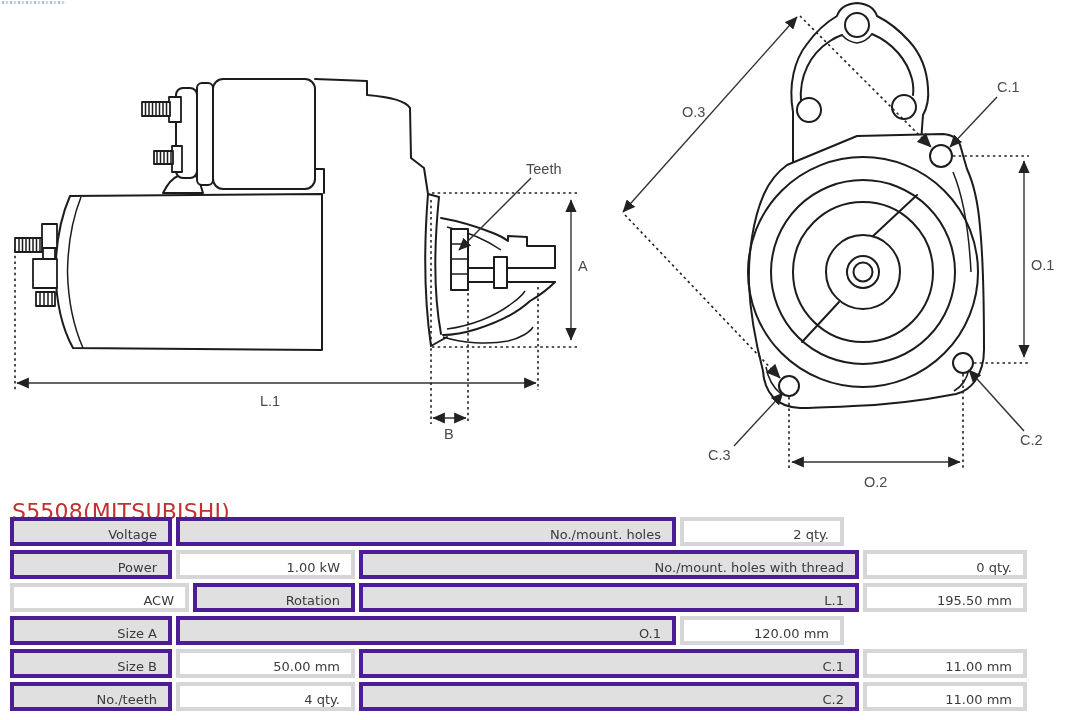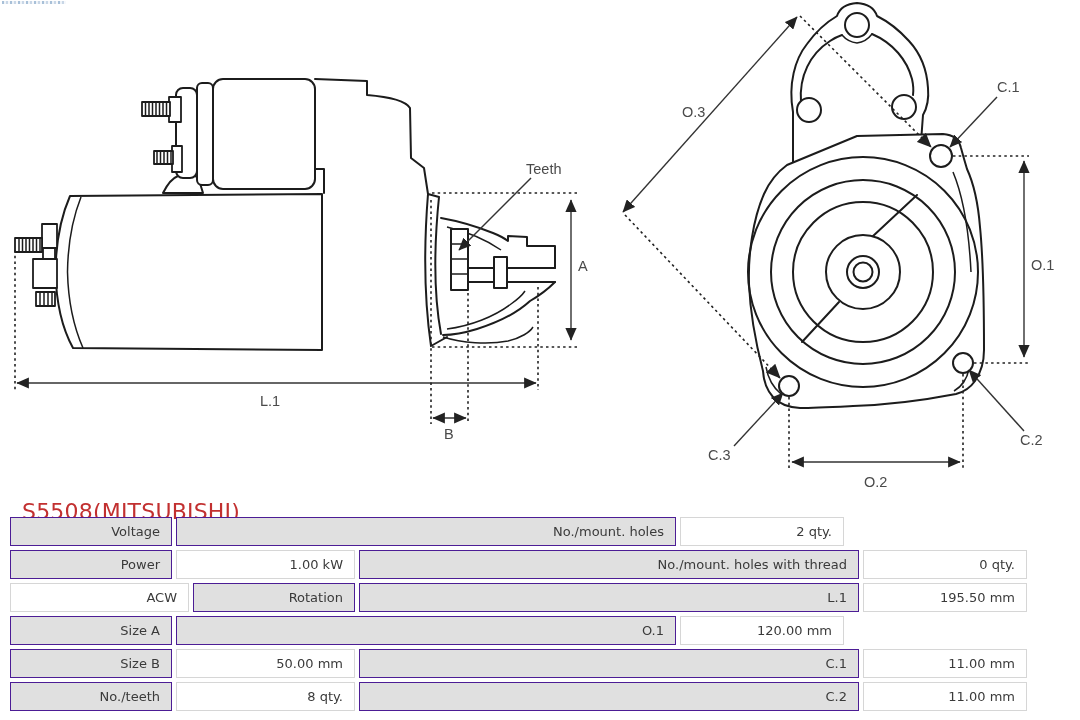--- a/index.html
+++ b/index.html
@@ -6,27 +6,27 @@
   body{
     width:1080px;height:720px;background:#fff;position:relative;overflow:hidden;
     font-family:"DejaVu Sans",sans-serif;
   }
   .logo-strip{
     position:absolute;left:2px;top:1px;width:64px;height:3px;
     background:repeating-linear-gradient(90deg,#a8c0d8 0 2px,#eef3f8 2px 4px,#c8d6e6 4px 6px,#f6f8fb 6px 8px);
   }
   #title{
     position:absolute;left:12px;top:484px;font-size:22px;line-height:26px;
-    letter-spacing:.2px;color:#c23030;font-weight:400;margin-left:10px;
+    letter-spacing:.2px;color:#c23030;font-weight:400;
   }
   .spec-table{position:absolute;left:10px;top:517px;width:1057px}
   .spec-row{display:flex;gap:4px;margin-bottom:4px}
   .cell{
     box-sizing:border-box;height:29px;line-height:27px;font-size:13px;color:#3a3a3a;
-    text-align:right;padding-right:11px;border:1px solid #4c1d95;overflow:hidden;white-space:nowrap;
+    text-align:right;padding-right:11px;border:4px solid #4c1d95;overflow:hidden;white-space:nowrap;
   }
   .cell.label{background:#e0e0e0}
   .cell.value{background:#ffffff;border-color:#d6d6d6}
   .c1{width:162px}.c2{width:179px}.c3{width:500px}.c4{width:164px}
   svg#diagram{position:absolute;left:0;top:0}
   svg text{font-family:"Liberation Sans",sans-serif;font-size:14.5px;fill:#4a4a4a}
   .dw {stroke:#1c1c1c;stroke-width:2;fill:none;stroke-linejoin:round;stroke-linecap:round}
   .dwf{stroke:#1c1c1c;stroke-width:2;fill:#fff;stroke-linejoin:round}
   .dw1{stroke:#1c1c1c;stroke-width:1.5;fill:none;stroke-linejoin:round}
   .dln{stroke:#333;stroke-width:1.4;fill:none}
@@ -187,17 +187,17 @@
       <div class="cell value c4">120.00 mm</div>
     </div>
     <div class="spec-row">
       <div class="cell label c1">Size B</div>
       <div class="cell value c2">50.00 mm</div>
       <div class="cell label c3">C.1</div>
       <div class="cell value c4">11.00 mm</div>
     </div>
     <div class="spec-row">
       <div class="cell label c1">No./teeth</div>
-      <div class="cell value c2">8 qty.</div>
+      <div class="cell value c2">4 qty.</div>
       <div class="cell label c3">C.2</div>
       <div class="cell value c4">11.00 mm</div>
     </div>
   </div>
 
 </body></html>

